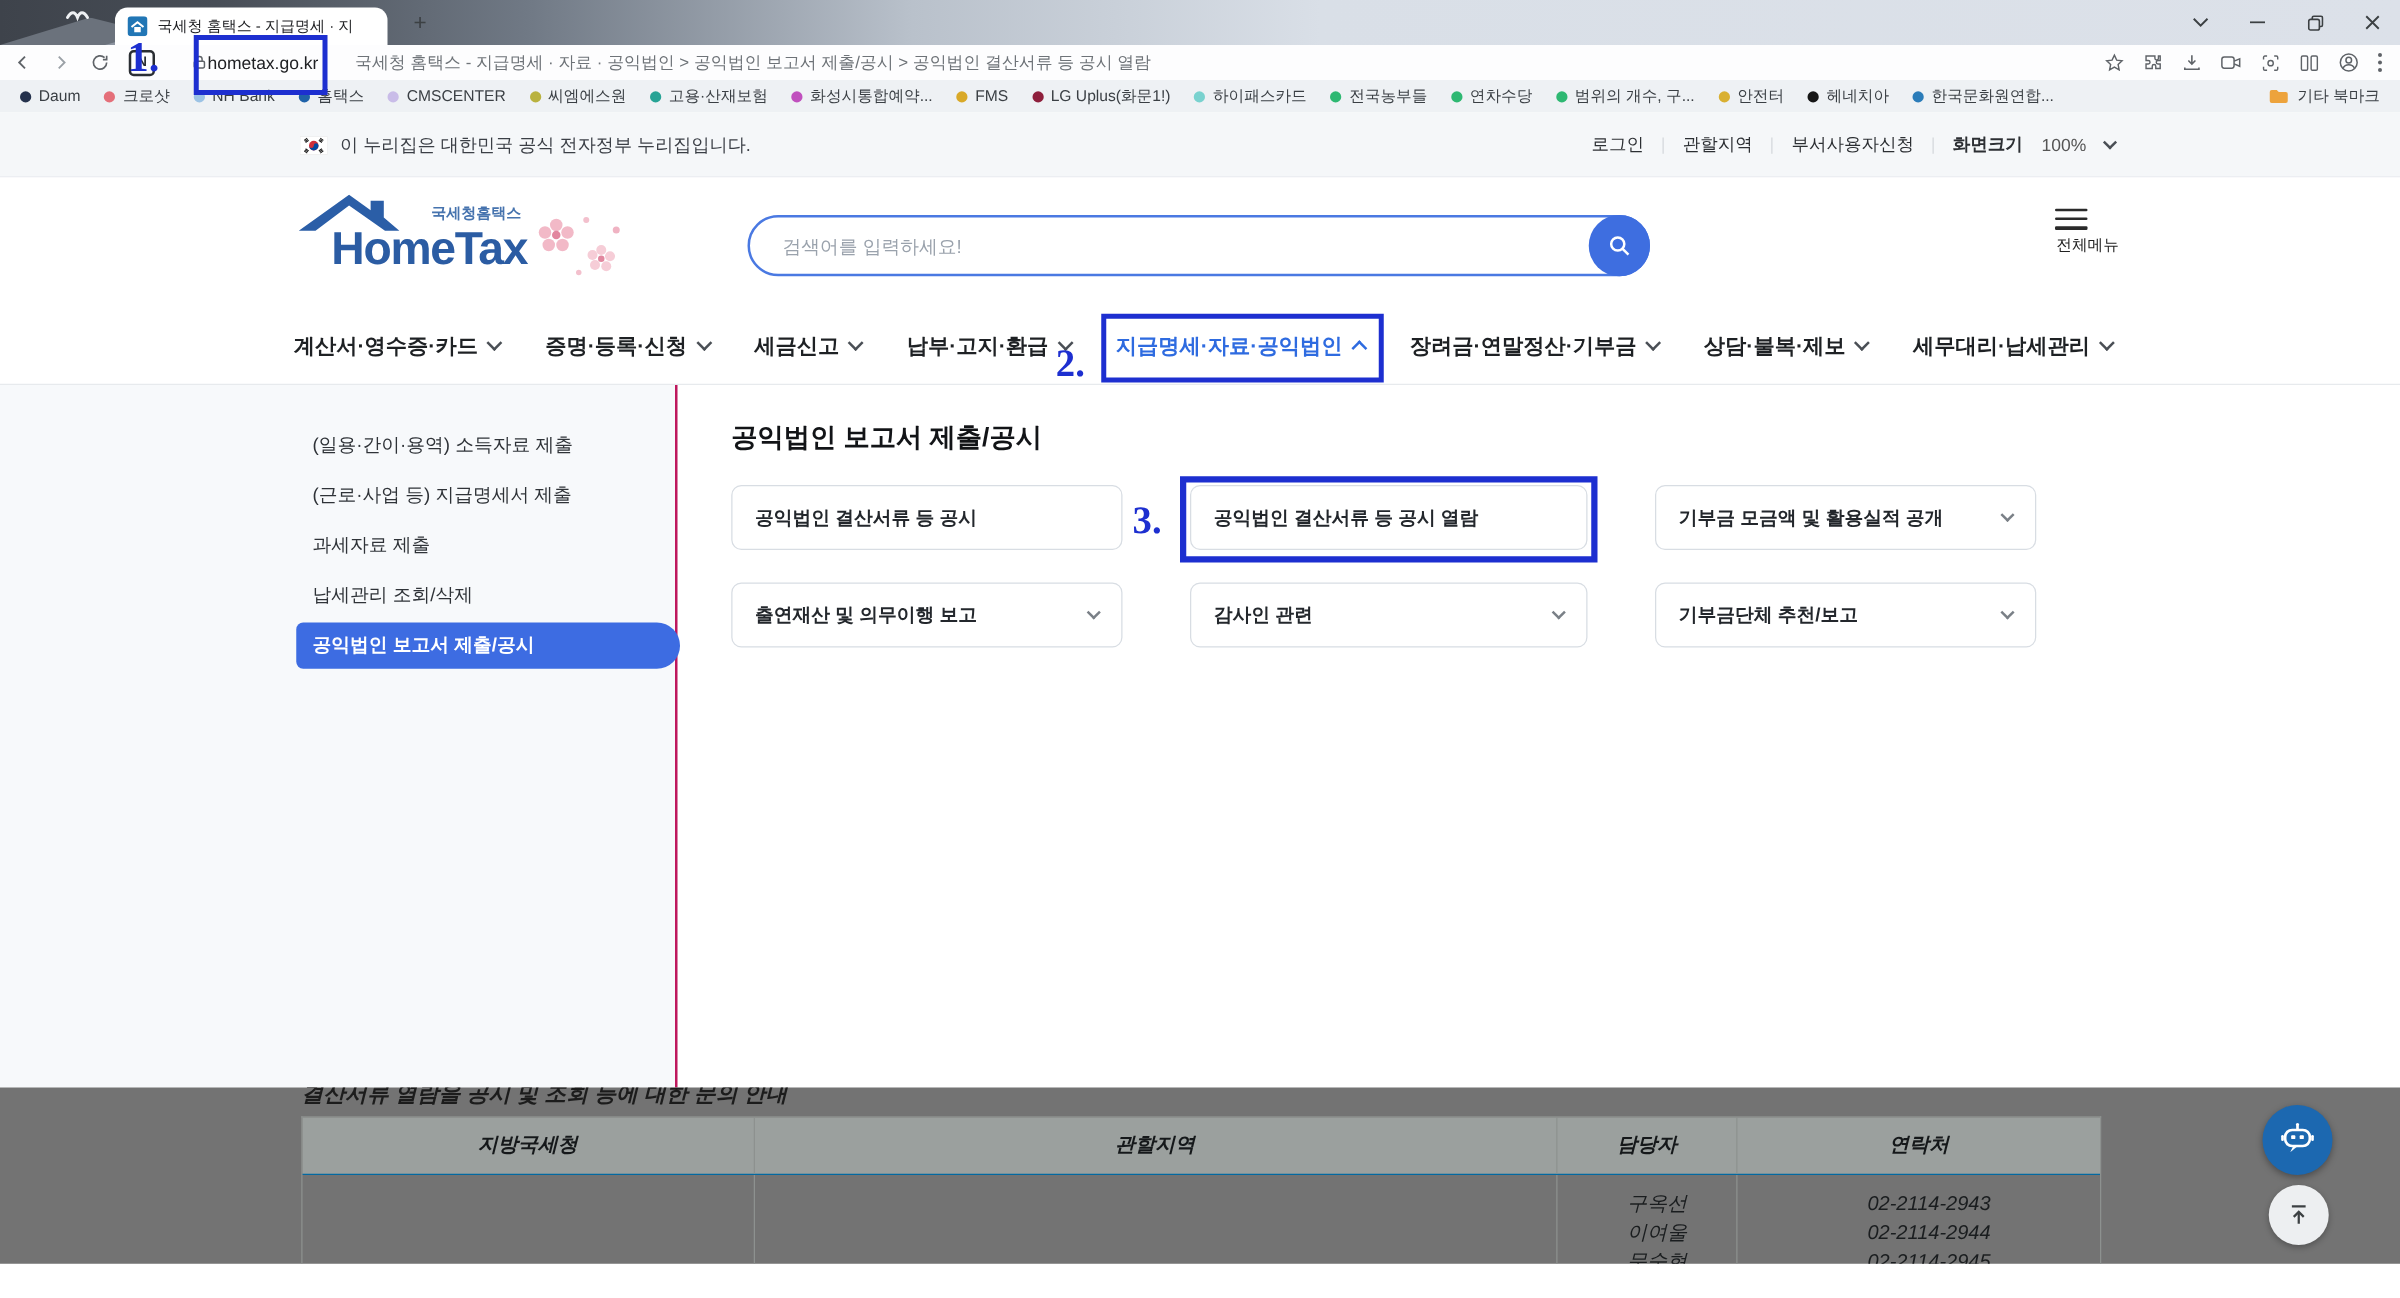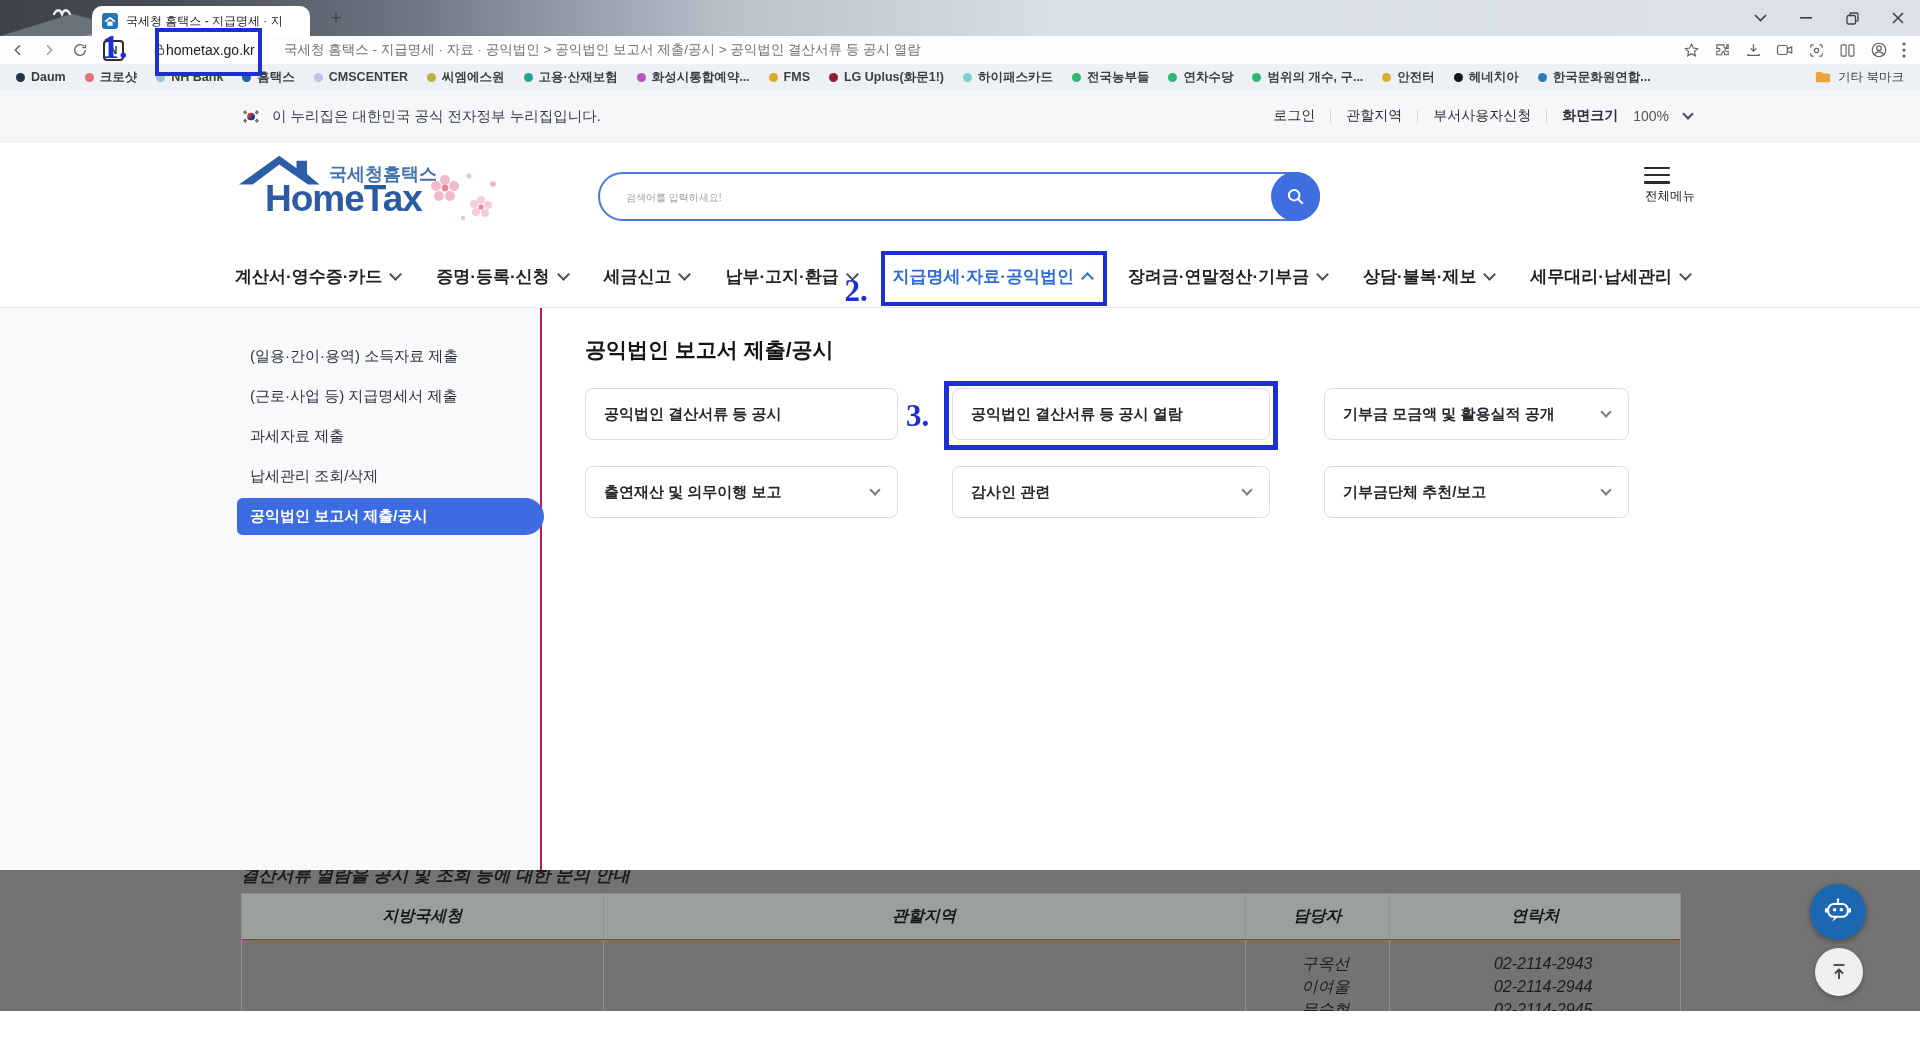--- a/index.html
+++ b/index.html
@@ -24,21 +24,21 @@
   .tb-left{position:absolute;left:10px;top:0;height:28px;display:flex;align-items:center;gap:15px;}
   .nbadge{width:17px;height:17px;border:2px solid #2a2e33;border-radius:4px;display:flex;align-items:center;
     justify-content:center;font-size:11px;font-weight:700;color:#2a2e33;}
   .domain-rel{position:absolute;left:166px;top:0;height:28px;display:flex;align-items:center;
     font-size:14px;font-weight:500;color:#202124;}
   .bc-title{position:absolute;left:284px;top:0;height:28px;line-height:28px;font-size:13.5px;color:#6e7378;
     white-space:nowrap;max-width:1100px;overflow:hidden;}
   .tb-right{position:absolute;right:14px;top:0;height:28px;display:flex;align-items:center;gap:14px;}
   .bookmarks{position:absolute;left:0;top:64px;width:100%;height:26px;background:#eef1f4;display:flex;
     align-items:center;gap:19px;padding:0 16px;box-sizing:border-box;font-size:12.5px;color:#3a3f44;}
-  .bm{display:flex;align-items:center;gap:6px;white-space:nowrap;font-weight:bold;}
+  .bm{display:flex;align-items:center;gap:6px;white-space:nowrap;}
   .dot{width:9px;height:9px;border-radius:50%;flex:none;}
   .bm-other{margin-left:auto;display:flex;align-items:center;gap:7px;font-size:12.5px;color:#3a3f44;}
   
   .ann-frame{position:absolute;border:4px solid #1d2fd0;pointer-events:none;z-index:40;}
   .ann-label{position:absolute;font-size:31px;font-weight:800;color:#1d2fd0;z-index:41;
     font-family:"Liberation Serif","DejaVu Serif",serif;}
   .ann1{left:-11px;right:-7px;top:-8px;bottom:-12px;}
   .ann1-label{left:-64px;top:-8px;font-size:34px;}
   .ann2{left:-12px;right:-15px;top:-14px;bottom:-18px;}
   .ann2-label{left:-48px;top:8px;}
@@ -48,26 +48,26 @@
   .gov{position:absolute;left:0;top:90px;width:100%;height:52px;background:#f5f7f9;border-bottom:1px solid #e9ecef;box-sizing:border-box;}
   .gov-left{position:absolute;left:240px;top:0;height:52px;display:flex;align-items:center;gap:10px;
     font-size:14.5px;color:#3b3f46;}
   .gov-right{position:absolute;right:228px;top:0;height:52px;display:flex;align-items:center;gap:15px;
     font-size:14px;color:#2c2f33;}
   .sep{width:1px;height:13px;background:#d3d7db;}
   .zoomlbl{font-weight:700;}
   
   .hm{position:absolute;left:0;top:142px;width:100%;height:103px;background:#fff;}
   .logo{position:absolute;left:237px;top:10px;width:250px;height:80px;}
-  .logo-small{position:absolute;left:92px;top:10px;font-size:18px;font-weight:700;color:#44710f0;color:#4673ae;}
+  .logo-small{position:absolute;left:108px;top:10px;font-size:12px;font-weight:700;color:#44710f0;color:#4673ae;}
   .logo-main{position:absolute;left:28px;top:26px;font-size:37px;font-weight:800;color:#2b5ca3;letter-spacing:-1px;}
   .search{position:absolute;left:598px;top:30px;width:722px;height:49px;border:2px solid #4a79e2;
     border-radius:27px;background:#fff;box-sizing:border-box;}
   .search input{position:absolute;left:24px;top:4px;width:600px;height:37px;border:none;outline:none;
-    font-size:10px;color:#333;background:transparent;font-family:inherit;}
+    font-size:15px;color:#333;background:transparent;font-family:inherit;}
   .search input::placeholder{color:#9aa2ac;}
   .search-btn{position:absolute;right:-2px;top:-2px;width:49px;height:49px;border-radius:50%;background:#3e6ee0;
     display:flex;align-items:center;justify-content:center;}
   .allmenu{position:absolute;left:1644px;top:20px;width:52px;text-align:center;}
   .bars{display:inline-block;}
   .bars i{display:block;width:26px;height:2.6px;background:#2a2a2a;margin:4.6px 0;border-radius:1px;}
   .allmenu span{display:block;margin-top:3px;font-size:12.5px;color:#222;}
   
   .nav{position:absolute;left:0;top:245px;width:100%;height:63px;background:#fff;border-bottom:1px solid #e7eaed;box-sizing:border-box;}
   .nav-inner{position:absolute;left:235px;right:230px;top:0;height:62px;display:flex;justify-content:space-between;align-items:center;}

